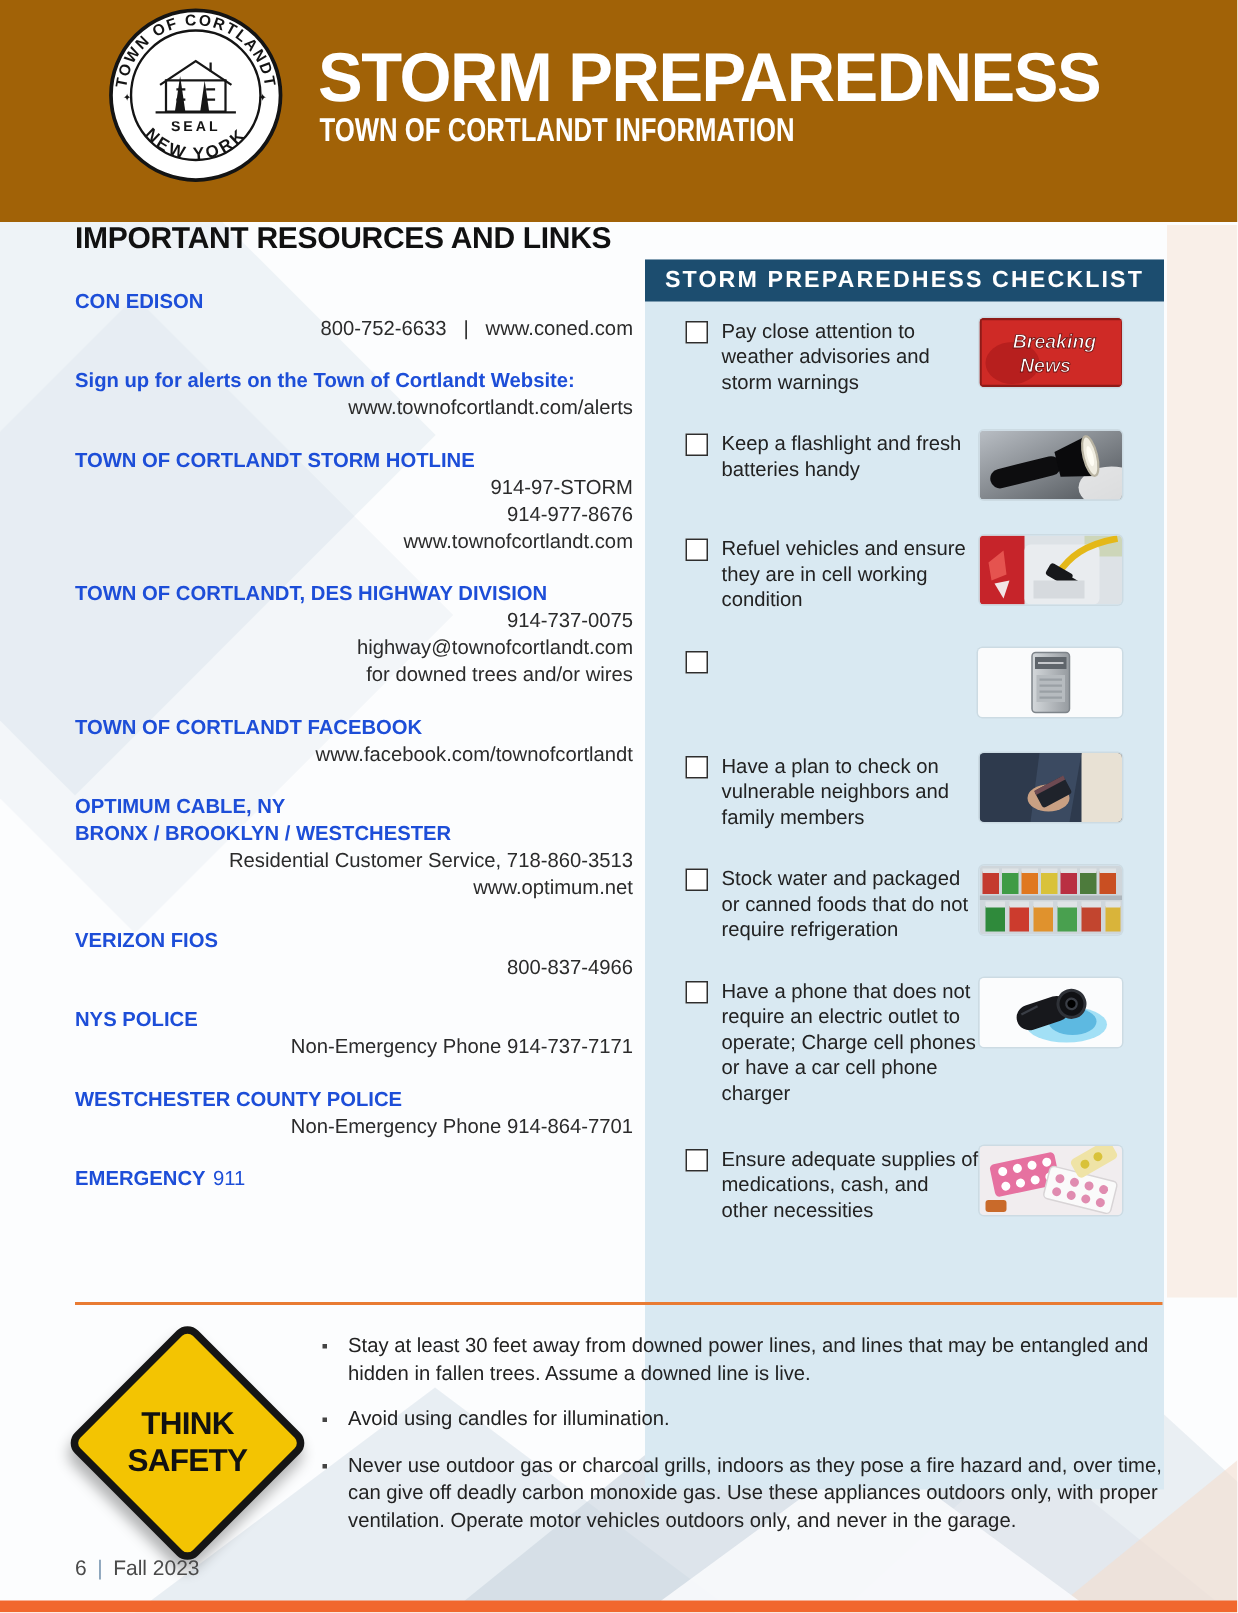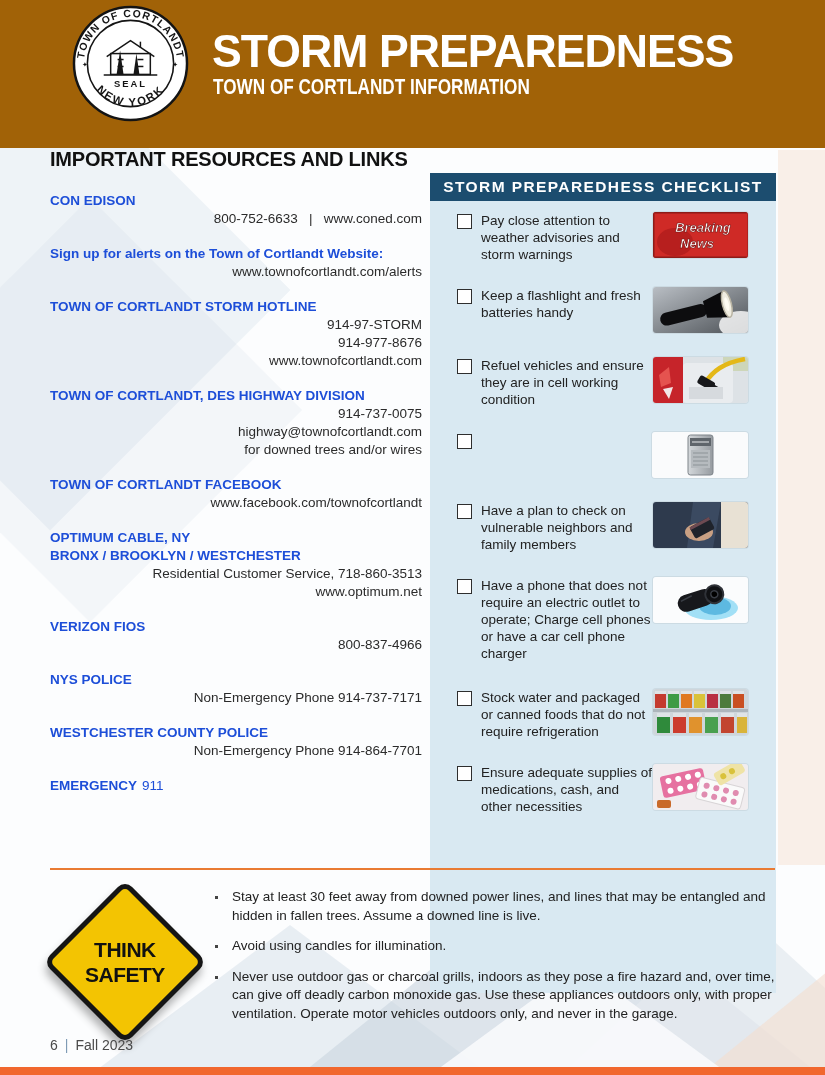--- a/index.html
+++ b/index.html
@@ -279,38 +279,20 @@
             <polygon points="40,0 68,0 60,46 34,46" fill="#3b4a61"></polygon>
             <ellipse cx="46" cy="30" rx="14" ry="9" fill="#c9a083"></ellipse>
             <g transform="rotate(-28 48 26)">
               <rect x="38" y="20" width="22" height="13" rx="2" fill="#1f232b"></rect>
               <rect x="38" y="20" width="22" height="3" fill="#6d4a52"></rect>
             </g>
           </svg>
         </div>
       </div>
 
-      <div class="chk-item tall">
-        <span class="chk-box"></span>
-        <div class="chk-text">Have a phone that does not require an electric outlet to operate; Charge cell phones or have a car cell phone charger</div>
-        <div class="chk-img">
-          <svg width="96" height="46" viewBox="0 0 96 46">
-            <rect width="96" height="46" fill="#fbfcfd"></rect>
-            <ellipse cx="58" cy="31" rx="27" ry="12" fill="#49c3f0" opacity="0.5"></ellipse>
-            <ellipse cx="62" cy="29" rx="16" ry="9" fill="#2e9fd4" opacity="0.6"></ellipse>
-            <g transform="rotate(-18 45 22)">
-              <rect x="24" y="14" width="36" height="17" rx="8.5" fill="#17181c"></rect>
-              <circle cx="62" cy="22.5" r="9" fill="#101114" stroke="#2f3238" stroke-width="2"></circle>
-              <circle cx="62" cy="22.5" r="3.5" fill="#1d2averaging6" stroke="#3a3e46" stroke-width="1.5"></circle>
-              <line x1="28" y1="19" x2="40" y2="17" stroke="#3a3e46" stroke-width="1.5"></line>
-            </g>
-          </svg>
-        </div>
-      </div>
-
       <div class="chk-item">
         <span class="chk-box"></span>
         <div class="chk-text">Stock water and packaged or canned foods that do not require refrigeration</div>
         <div class="chk-img">
           <svg width="96" height="46" viewBox="0 0 96 46">
             <rect width="96" height="46" fill="#cfd6db"></rect>
             <g>
               <rect x="2" y="4" width="11" height="15" fill="#c43a2e"></rect>
                 <rect x="2" y="2" width="11" height="3" fill="#dfe3e6"></rect>
               <rect x="15" y="4" width="11" height="15" fill="#3f9b45"></rect>
@@ -338,20 +320,38 @@
                 <rect x="52" y="24" width="13" height="4" fill="#dfe3e6"></rect>
               <rect x="68" y="27" width="13" height="17" fill="#c2452f"></rect>
                 <rect x="68" y="24" width="13" height="4" fill="#dfe3e6"></rect>
               <rect x="84" y="27" width="10" height="17" fill="#d9b43a"></rect>
                 <rect x="84" y="24" width="10" height="4" fill="#dfe3e6"></rect>
             </g>
           </svg>
         </div>
       </div>
 
+      <div class="chk-item tall">
+        <span class="chk-box"></span>
+        <div class="chk-text">Have a phone that does not require an electric outlet to operate; Charge cell phones or have a car cell phone charger</div>
+        <div class="chk-img">
+          <svg width="96" height="46" viewBox="0 0 96 46">
+            <rect width="96" height="46" fill="#fbfcfd"></rect>
+            <ellipse cx="58" cy="31" rx="27" ry="12" fill="#49c3f0" opacity="0.5"></ellipse>
+            <ellipse cx="62" cy="29" rx="16" ry="9" fill="#2e9fd4" opacity="0.6"></ellipse>
+            <g transform="rotate(-18 45 22)">
+              <rect x="24" y="14" width="36" height="17" rx="8.5" fill="#17181c"></rect>
+              <circle cx="62" cy="22.5" r="9" fill="#101114" stroke="#2f3238" stroke-width="2"></circle>
+              <circle cx="62" cy="22.5" r="3.5" fill="#1d2averaging6" stroke="#3a3e46" stroke-width="1.5"></circle>
+              <line x1="28" y1="19" x2="40" y2="17" stroke="#3a3e46" stroke-width="1.5"></line>
+            </g>
+          </svg>
+        </div>
+      </div>
+
       <div class="chk-item">
         <span class="chk-box"></span>
         <div class="chk-text">Ensure adequate supplies of medications, cash, and other necessities</div>
         <div class="chk-img">
           <svg width="96" height="46" viewBox="0 0 96 46">
             <rect width="96" height="46" fill="#f1edef"></rect>
             <g transform="rotate(-12 30 18)">
               <rect x="8" y="8" width="44" height="22" rx="3" fill="#e671a0"></rect>
               <circle cx="16" cy="14" r="3" fill="#fff"></circle>
                 <circle cx="26" cy="14" r="3" fill="#fff"></circle>

